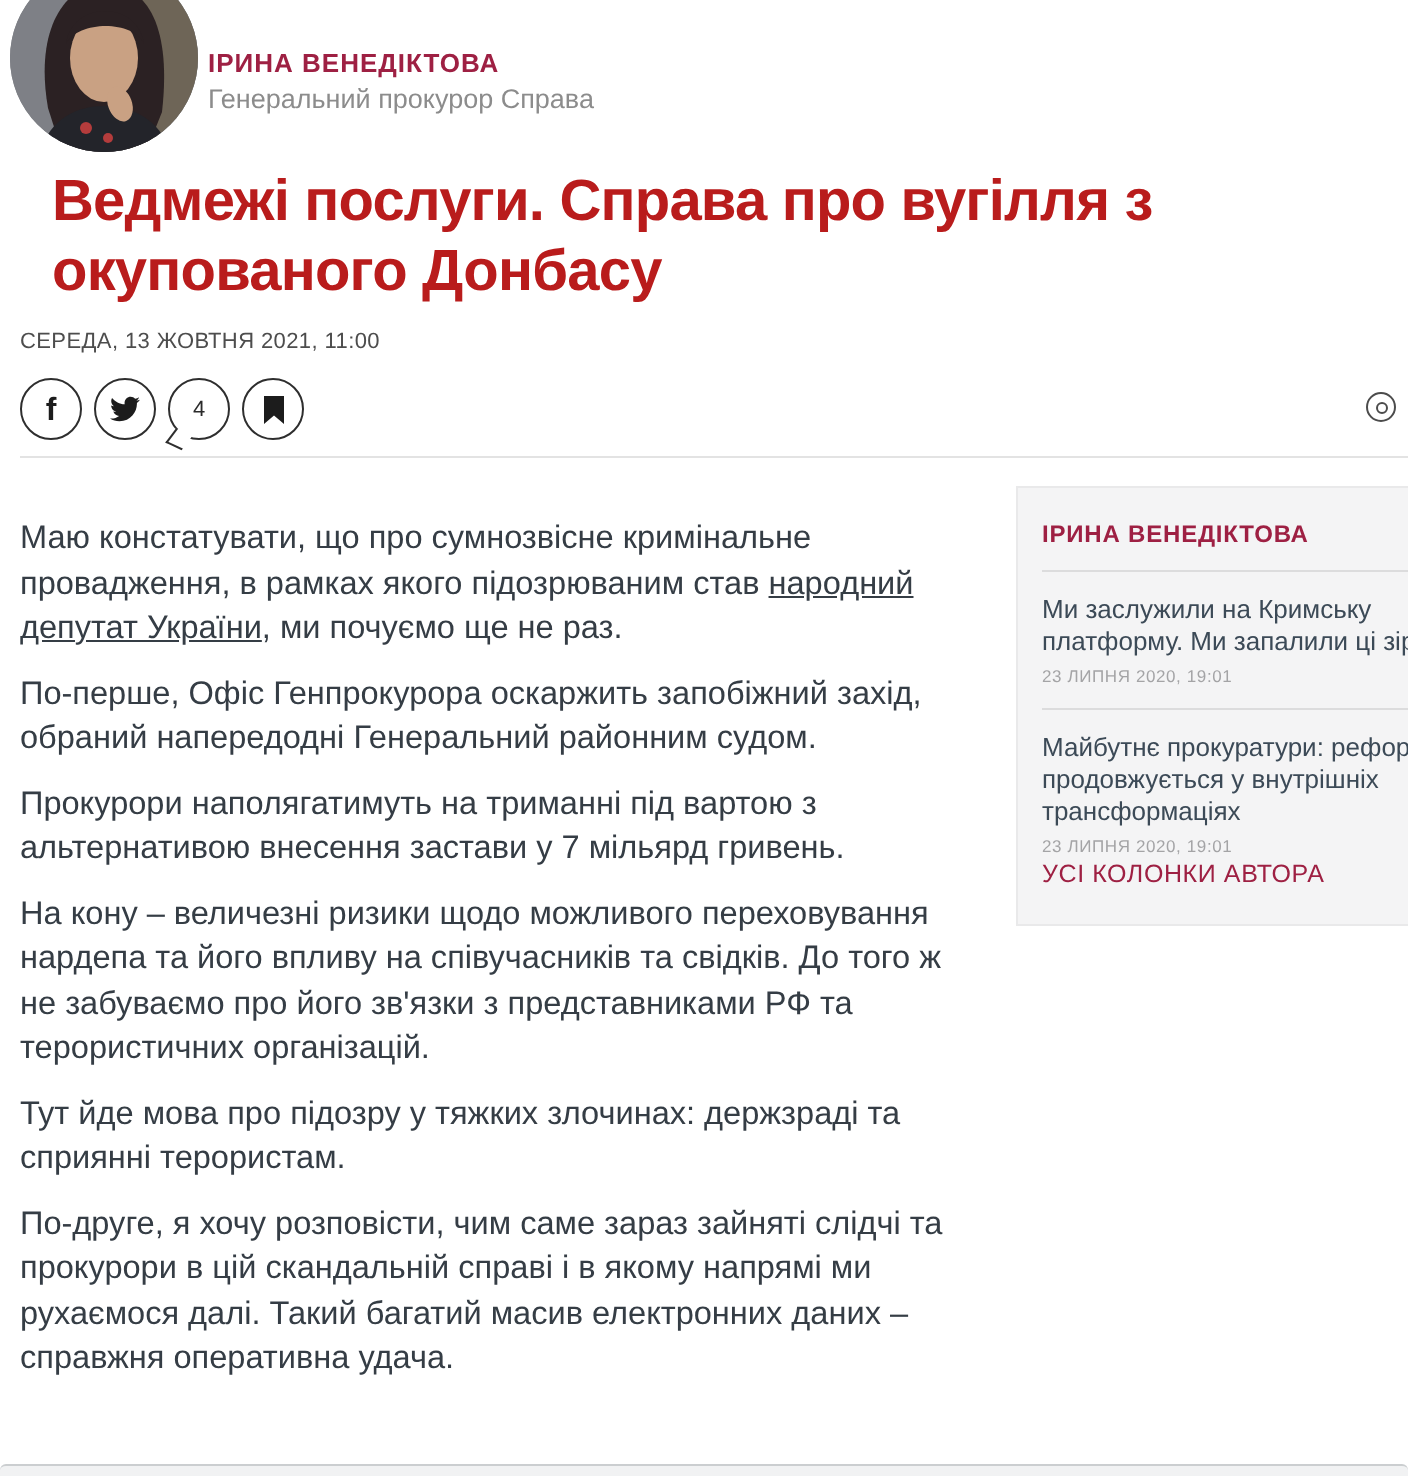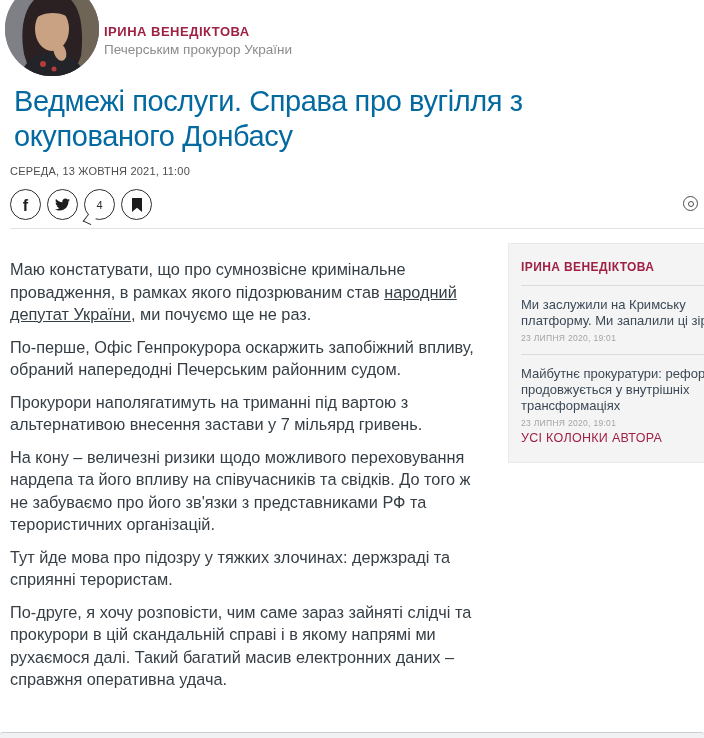--- a/index.html
+++ b/index.html
@@ -16,23 +16,23 @@
   .author-name {
     position:absolute; left:104px; top:24px;
     font-size:13px; font-weight:700; letter-spacing:.5px; color:#9e2043;
   }
   .author-role {
     position:absolute; left:104px; top:42px;
     font-size:13.5px; color:#8c8c8c;
   }
   
   .title {
-    position:absolute; left:14px; top:84px; width:648px;
-    font-size:29px; line-height:35px; font-weight:400; letter-spacing:-.4px;
-    color:#0369a1;
+    position:absolute; left:26px; top:84px; width:648px;
+    font-size:29px; line-height:35px; font-weight:700; letter-spacing:-.4px;
+    color:#b91c1c;
   }
   .pub-date {
     position:absolute; left:10px; top:165px;
     font-size:11px; font-weight:400; letter-spacing:.2px; color:#4d4d4d;
   }
   
   .share-row { position:absolute; left:10px; top:189px; display:flex; gap:6px; }
   .share-btn {
     position:relative; width:31px; height:31px; border:1.4px solid #2e2e2e;
     border-radius:50%; background:#fff; display:flex; align-items:center;
@@ -105,21 +105,21 @@
       <path d="M19 72 C12 32 28 10 47 10 C68 10 81 30 76 74 L68 94 L26 94 Z" fill="#2b2123"></path>
       <ellipse cx="47" cy="47" rx="17" ry="22" fill="#c9a183"></ellipse>
       <path d="M28 40 C31 18 64 18 67 40 C62 28 34 28 28 40 Z" fill="#2b2123"></path>
       <path d="M15 94 C20 77 34 71 47 71 C60 71 75 77 80 94 Z" fill="#23242a"></path>
       <ellipse cx="55" cy="70" rx="6" ry="9" fill="#c9a183" transform="rotate(-20 55 70)"></ellipse>
       <circle cx="38" cy="82" r="3" fill="#b43c3c"></circle>
       <circle cx="49" cy="87" r="2.5" fill="#b43c3c"></circle>
     </svg>
   </div>
   <div class="author-name">ІРИНА ВЕНЕДІКТОВА</div>
-  <div class="author-role">Печерським прокурор України</div>
+  <div class="author-role">Генеральний прокурор Справа</div>
 
   <h1 class="title">Ведмежі послуги. Справа про вугілля з окупованого Донбасу</h1>
   <div class="pub-date">СЕРЕДА, 13 ЖОВТНЯ 2021, 11:00</div>
 
   <div class="share-row">
     <div class="share-btn">
       <span class="fb-glyph">f</span>
     </div>
     <div class="share-btn">
       <svg width="15" height="13" viewBox="0 0 24 20">
@@ -137,21 +137,21 @@
     </div>
   </div>
   <div class="views-icon">
       <span class="inner"></span>
     </div>
 
   <div class="top-divider"></div>
 
   <div class="body-col">
     <p><span>Маю констатувати, що про сумнозвісне кримінальне провадження, в рамках якого підозрюваним став </span><a class="body-link">народний депутат України</a><span>, ми почуємо ще не раз.</span></p>
-    <p>По-перше, Офіс Генпрокурора оскаржить запобіжний впливу, обраний напередодні Печерським районним судом.</p>
+    <p>По-перше, Офіс Генпрокурора оскаржить запобіжний захід, обраний напередодні Генеральний районним судом.</p>
     <p>Прокурори наполягатимуть на триманні під вартою з альтернативою внесення застави у 7 мільярд гривень.</p>
     <p>На кону – величезні ризики щодо можливого переховування нардепа та його впливу на співучасників та свідків. До того ж не забуваємо про його зв'язки з представниками РФ та терористичних організацій.</p>
     <p>Тут йде мова про підозру у тяжких злочинах: держзраді та сприянні терористам.</p>
     <p>По-друге, я хочу розповісти, чим саме зараз зайняті слідчі та прокурори в цій скандальній справі і в якому напрямі ми рухаємося далі. Такий багатий масив електронних даних – справжня оперативна удача.</p>
   </div>
 
   <div class="bottom-band"></div>
 
   <aside class="sidebar">
     <div class="sidebar-heading">ІРИНА ВЕНЕДІКТОВА</div>

